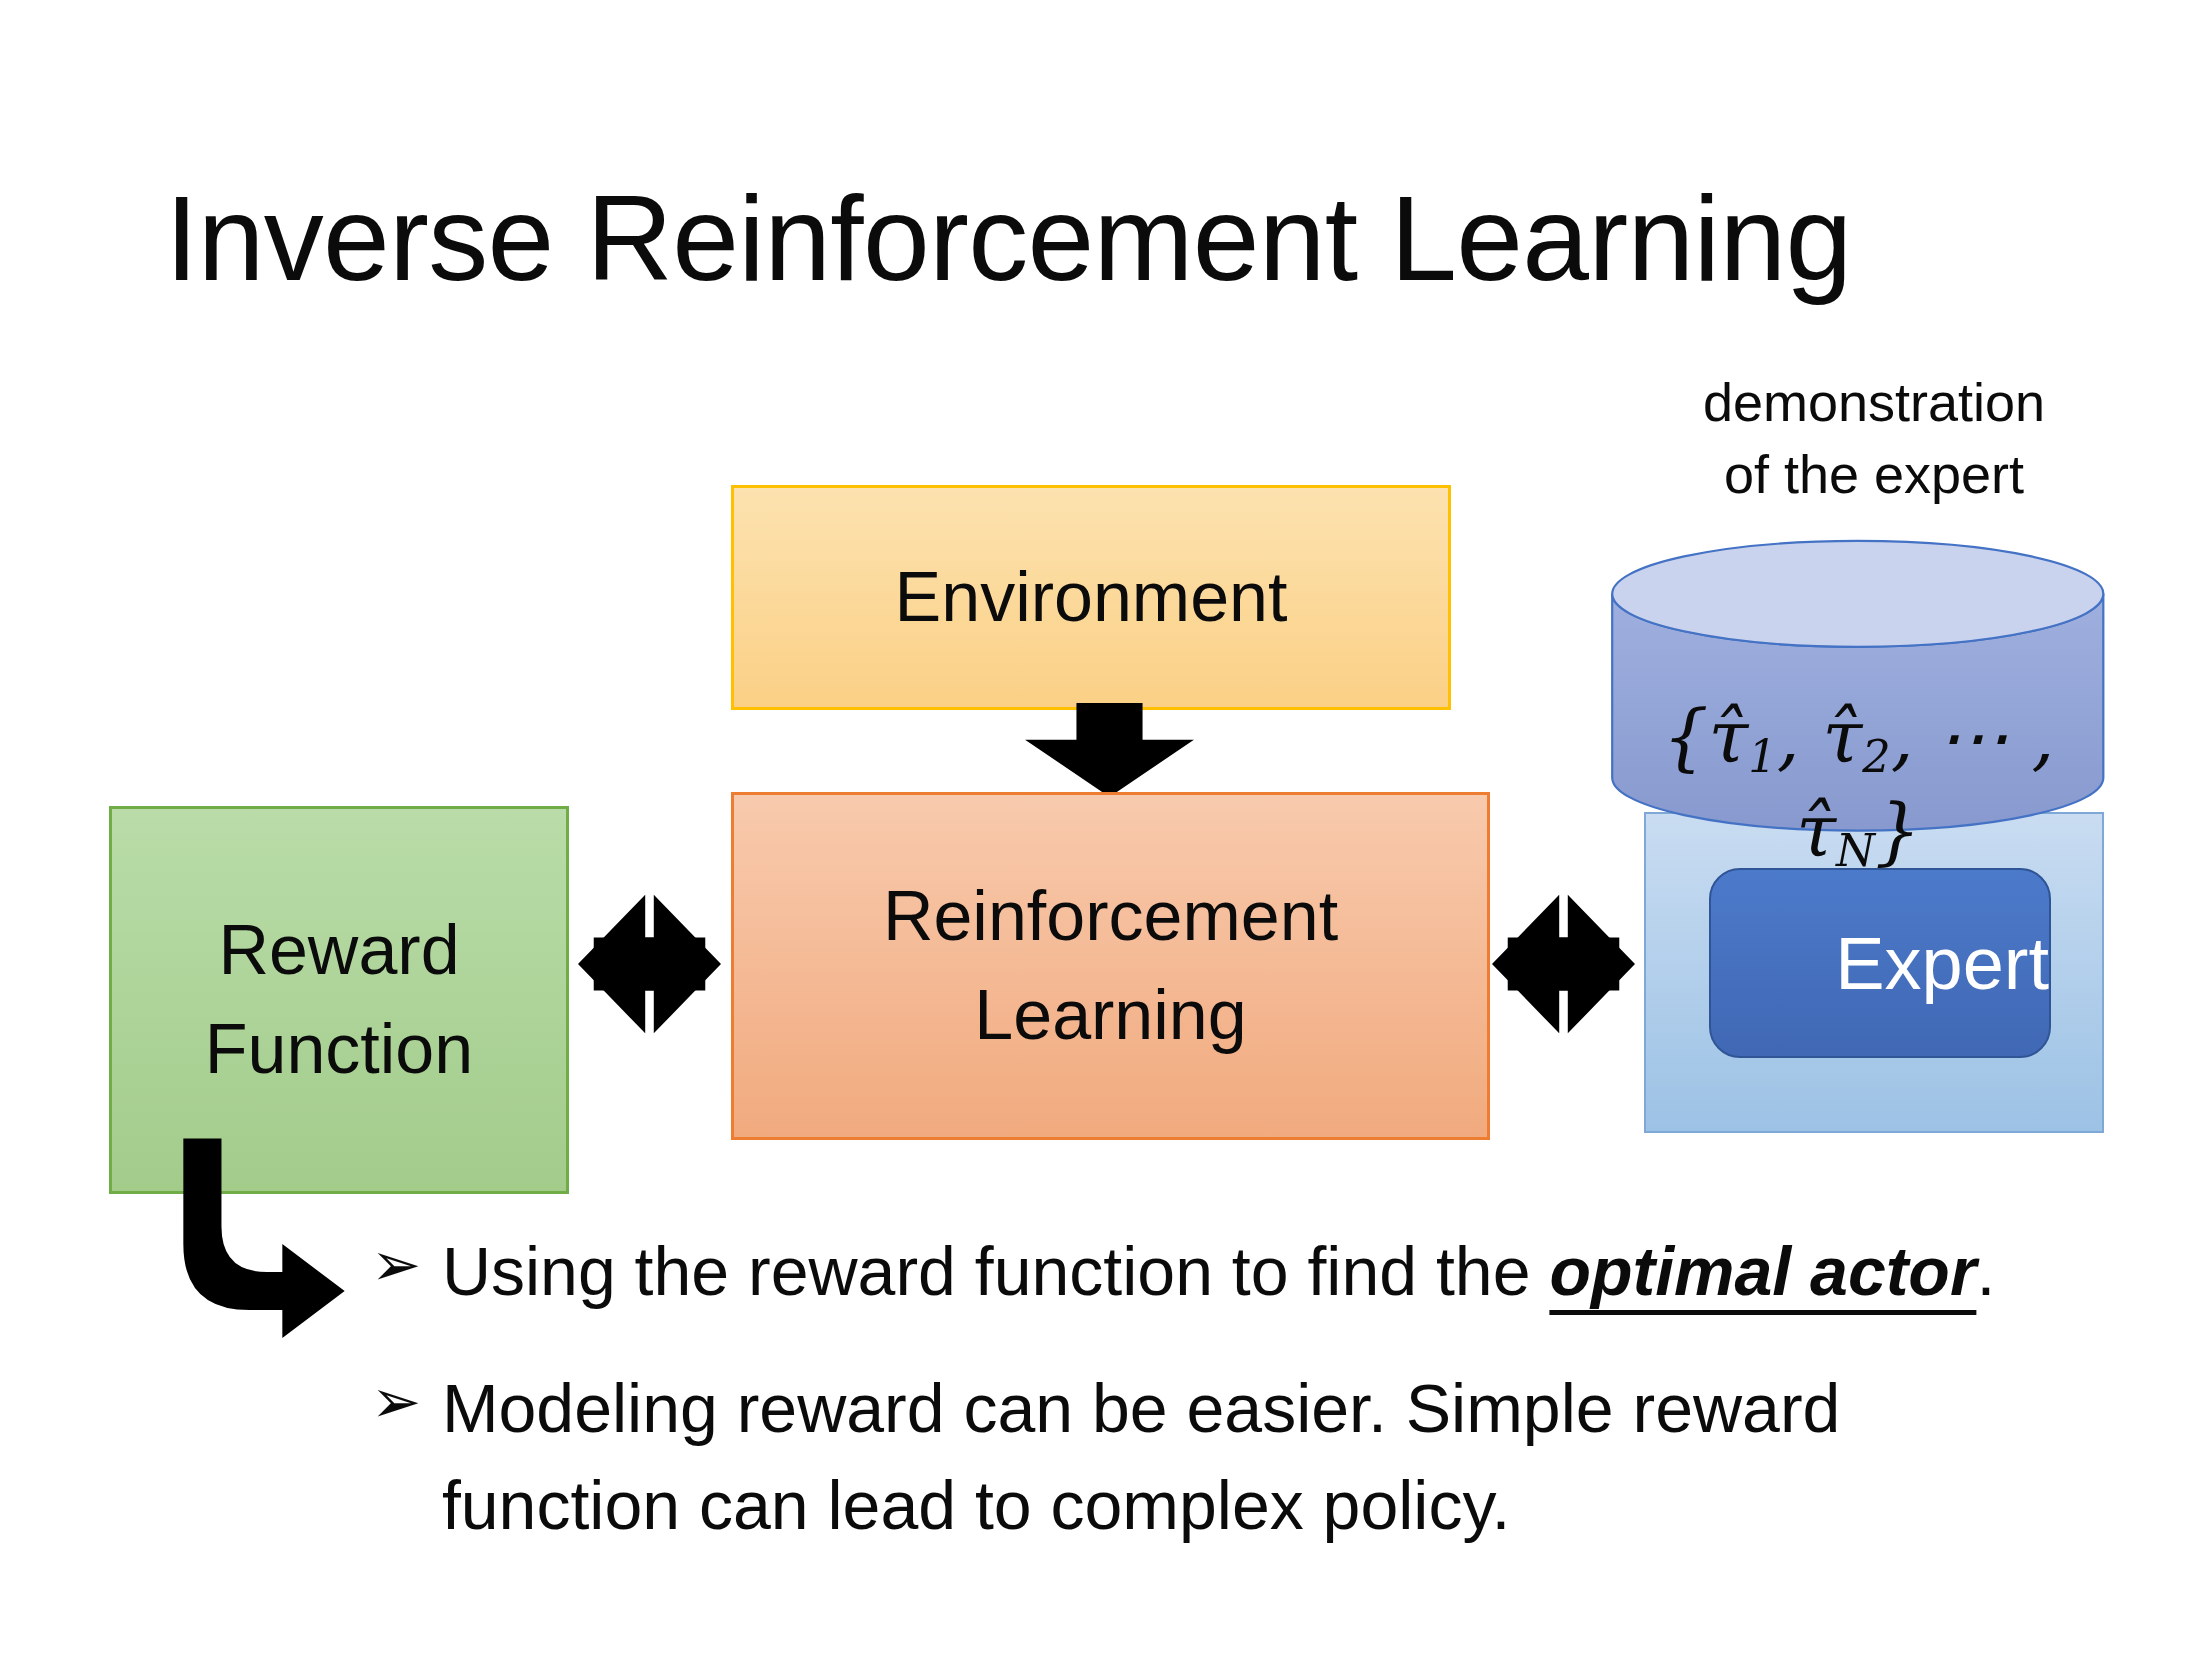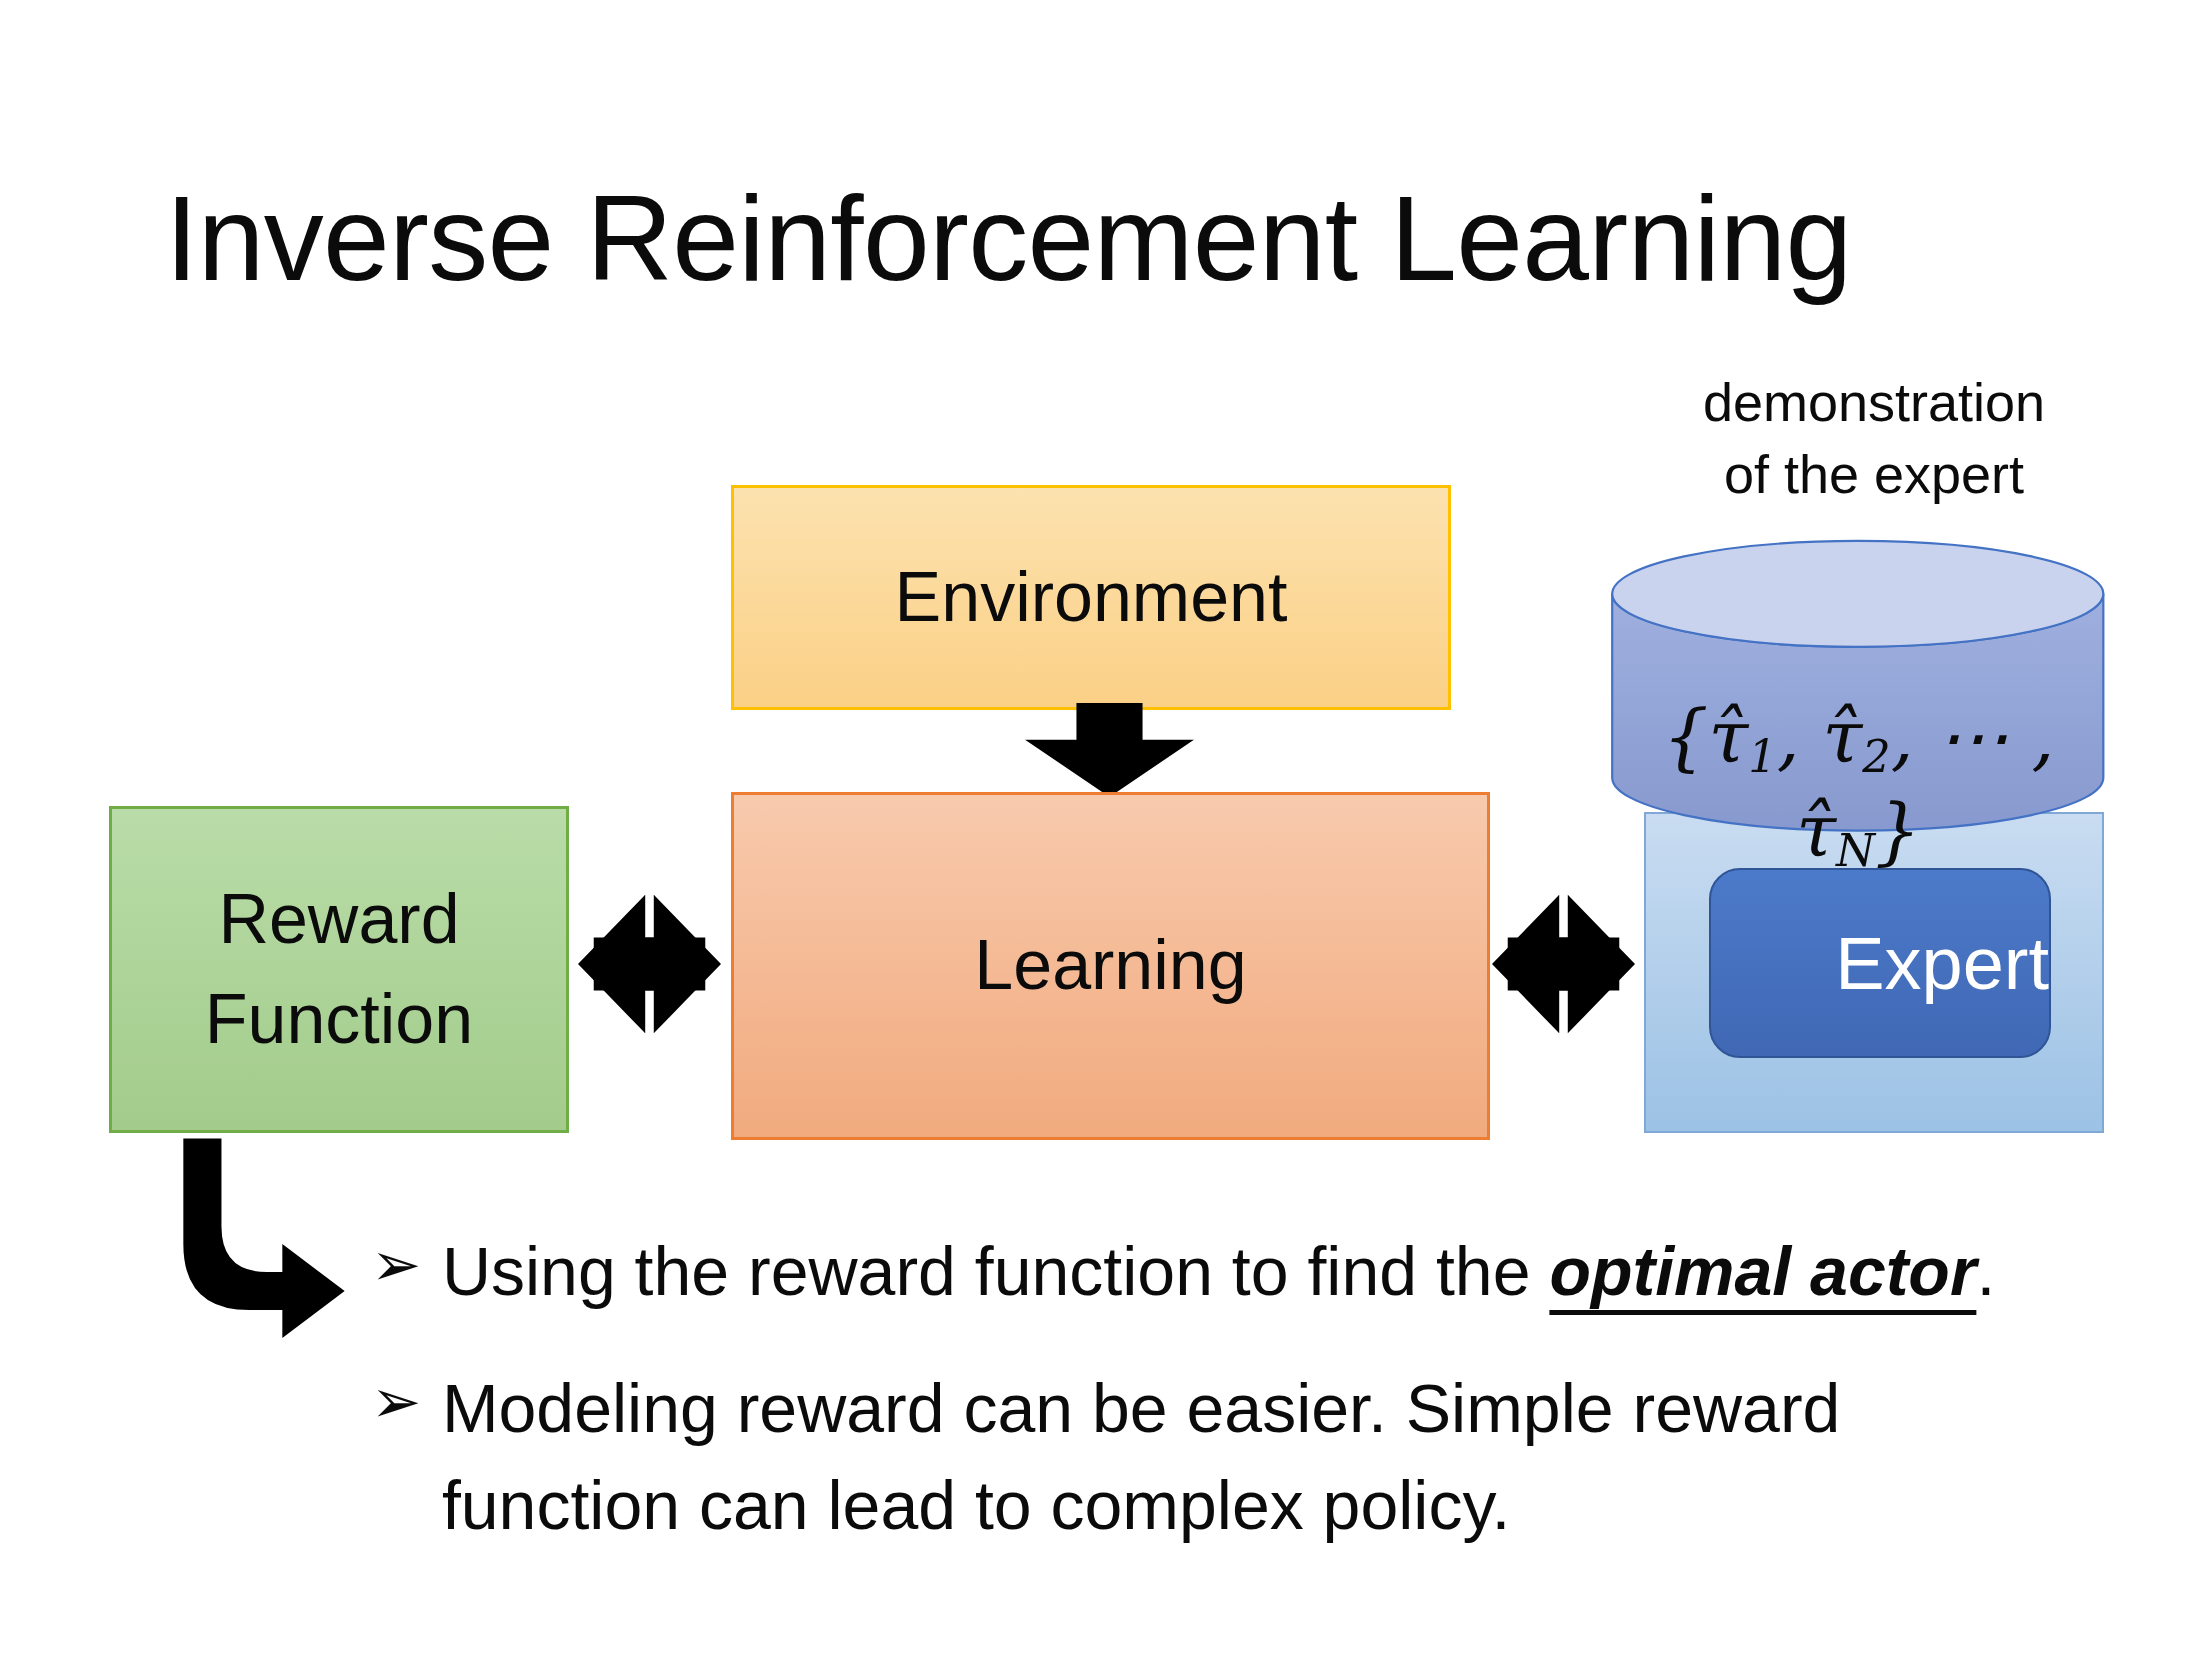--- a/index.html
+++ b/index.html
@@ -21,21 +21,21 @@
     left:731px;top:485px;width:720px;height:225px;
     background:linear-gradient(180deg,#FCE2AF 0%,#FBD086 100%);
     border:3.7px solid #FFC000;
   }
   .rl-box{
     left:731px;top:792px;width:759px;height:348px;
     background:linear-gradient(180deg,#F8CAAD 0%,#F1AA7E 100%);
     border:3.7px solid #ED7D31;
   }
   .reward-box{
-    left:109px;top:806px;width:460px;height:327px;
+    left:109px;top:806px;width:460px;height:388px;
     background:linear-gradient(180deg,#B9DCA8 0%,#A3CC8B 100%);
     border:3.7px solid #70AD47;
     text-align:center;
   }
   .expert-container{
     position:absolute;left:1644px;top:812px;width:460px;height:321px;box-sizing:border-box;
     background:linear-gradient(180deg,#C9DCF1 0%,#9CC2E5 100%);
     border:2.2px solid #7FA8D6;
   }
   .expert-btn{
@@ -74,20 +74,21 @@
   <div class="box env-box">
     <div class="lbl">Environment</div>
   </div>
 
   <svg class="arrow-svg" style="left:1025px;top:703px;" width="169" height="94" viewBox="0 0 230 128">
     <polygon points="70,0 160,0 160,50 230,50 115,128 0,50 70,50" fill="#000000"></polygon>
   </svg>
 
   <div class="box rl-box">
     <div class="lbl">
+      <div>Reinforcement</div>
       <div>Learning</div>
     </div>
   </div>
 
   <div class="box reward-box">
     <div class="lbl">
       <div>Reward</div>
       <div>Function</div>
     </div>
   </div>

